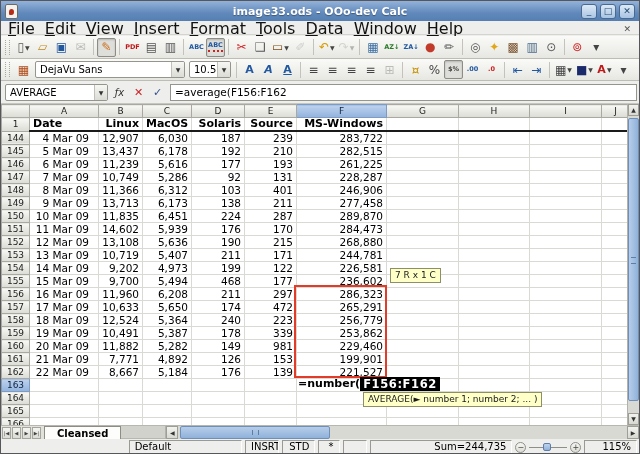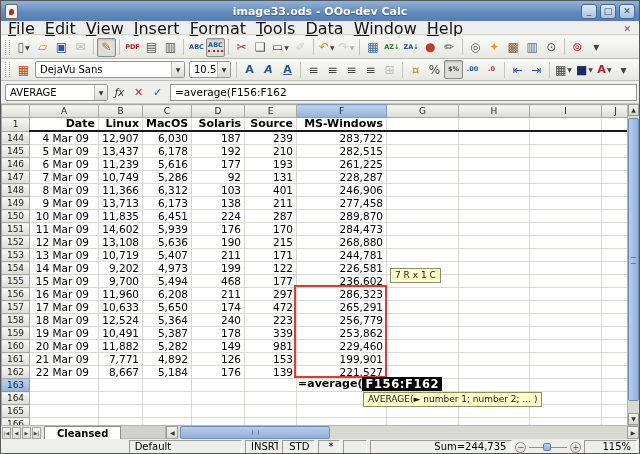--- a/index.html
+++ b/index.html
@@ -58,21 +58,21 @@
   .grid{position:absolute;top:103px;left:0;width:628px;height:321px;background:#fff;overflow:hidden;}
   table.sheet{border-collapse:collapse;table-layout:fixed;width:628px;}
   .sheet th{height:13px;font-size:9px;font-weight:normal;color:#1d1d1d;text-align:center;line-height:12px;
     background:linear-gradient(#f7f7f4,#dddDD7);background:linear-gradient(#f7f7f4,#dcdcd6);
     border:1px solid #a9a9a1;padding:0;overflow:hidden;}
   .sheet th.sel{background:linear-gradient(#bdd2ee,#92b3dd);border-color:#7e9cc2;color:#10233f;}
   .sheet td{height:13px;font-size:10.5px;line-height:12px;padding:0 3px;white-space:nowrap;overflow:hidden;
     border-right:1px solid #dadad4;border-bottom:1px solid #dadad4;text-align:right;color:#000;}
   .sheet tr.hdr-row td{font-weight:bold;border-bottom:2px solid #1a1a1a;font-size:11px;}
   .sheet td.date{padding-right:9px;}
-  .sheet tr.hdr-row td.date{text-align:right;padding-right:3px;}
+  .sheet tr.hdr-row td.date{text-align:left;padding-right:3px;}
   .red-range{position:absolute;border:2px solid #e23b2a;background:transparent;}
   .tip{position:absolute;background:#ffffc8;border:1px solid #8f8f66;font-size:9px;line-height:13px;
     padding:0 4px;white-space:nowrap;color:#1a1a1a;}
   .cell-edit{position:absolute;height:13px;display:flex;align-items:center;font-weight:bold;font-size:11px;color:#000;}
   .cell-edit .selref{background:#000;color:#fff;padding:0 3px;letter-spacing:.6px;font-size:11.5px;}
 
   
   .vscroll{position:absolute;top:103px;right:0;width:12px;height:321px;background:#d9d9d3;border-left:1px solid #b2b2ab;}
   .sbtn{position:absolute;left:0;width:11px;height:12px;background:linear-gradient(#f2f2ef,#d8d8d2);
     border:1px solid #9e9e97;font-size:6px;line-height:10px;text-align:center;color:#333;}
@@ -671,21 +671,21 @@
             <td></td>
             <td></td>
             <td></td>
             <td></td>
           </tr>
         </tbody>
       </table>
     <div class="red-range" style="left:293px;top:181px;width:93px;height:93px;"></div>
     <div class="tip" style="left:389px;top:164px;">7 R x 1 C</div>
     <div class="cell-edit" style="left:297px;top:273px;">
-      <span>=average(</span>
+      <span>=number(</span>
         <span class="selref">F156:F162</span>
     </div>
     <div class="tip" style="left:362px;top:288px;">AVERAGE(► number 1; number 2; ... )</div>
   </div>
 
   <div class="vscroll">
     <div class="sbtn" style="top:0;">▲</div>
     <div class="vthumb"></div>
     <div class="sbtn" style="bottom:0;">▼</div>
   </div>

